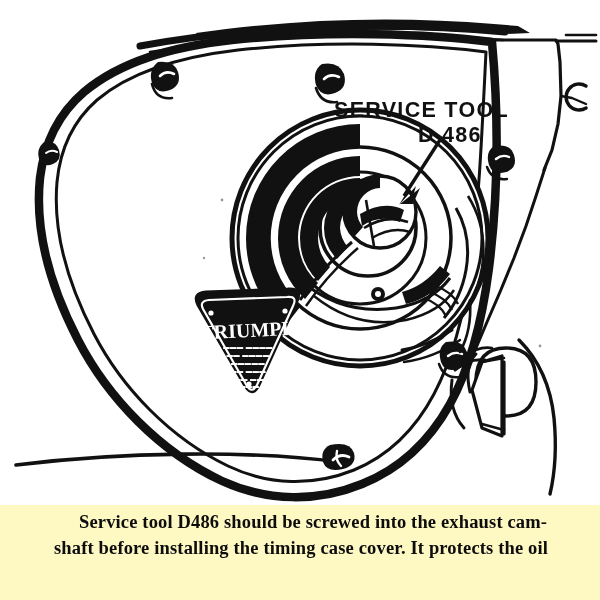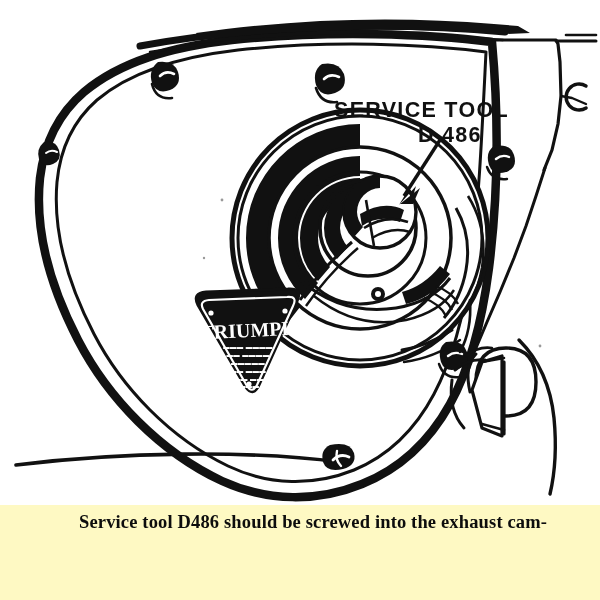--- a/index.html
+++ b/index.html
@@ -275,15 +275,16 @@
       <g fill="#999999">
         <circle cx="222" cy="200" r="1.4"></circle>
         <circle cx="204" cy="258" r="1.2"></circle>
         <circle cx="540" cy="346" r="1.4"></circle>
       </g>
     </svg>
   </div>
 
   <div id="caption">
     <div class="cap-line l1">Service tool D486 should be screwed into the exhaust cam-</div>
+    <div class="cap-line l2">shaft before installing the timing case cover. It protects the oil</div>
   </div>
 
 </div>
 
 </body></html>

